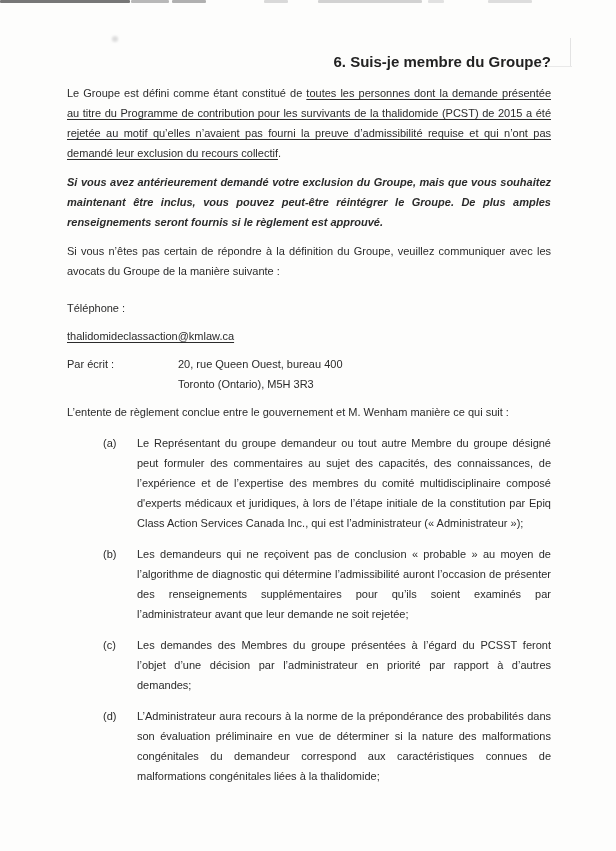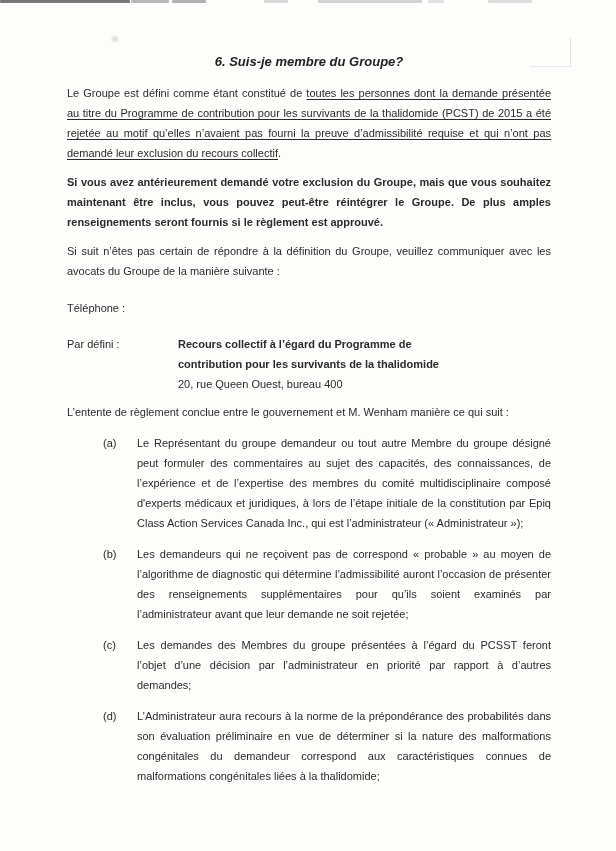--- a/index.html
+++ b/index.html
@@ -28,29 +28,28 @@
   .content {
     position: absolute;
     left: 67px;
     top: 52px;
     width: 484px;
     font-size: 11px;
     line-height: 20px;
     text-align: justify;
   }
   h2.q-heading {
-    font-size: 13px;
+    font-size: 15px;
     font-weight: 700;
     margin: 0 0 11px 0;
-    text-align: center;
+    text-align: right;
     color: #222;
-    font-style: italic;
   }
   p.para { margin: 0 0 9px 0; }
-  .bold { font-weight: 700; }
+  .bold { font-weight: 700; font-style: italic; }
   .u { text-decoration: underline; text-underline-offset: 2px; }
 
   .contact { margin-top: 17px; }
   .contact-row { display: flex; margin-bottom: 8px; text-align: left; }
   .contact-label { width: 111px; flex: 0 0 111px; }
   .contact-value { flex: 1; }
   .mail-name { font-weight: 700; width: 300px; }
 
   .h7 { margin-top: 27px; }
   .intro { margin-bottom: 8px; }
@@ -76,48 +75,49 @@
   <div class="smudge"></div>
 
   <div class="content">
 
     <h2 class="q-heading">6. Suis-je membre du Groupe?</h2>
 
     <p class="para"><span>Le Groupe est défini comme étant constitué de </span><span class="u">toutes les personnes dont la demande présentée au titre du Programme de contribution pour les survivants de la thalidomide (PCST) de 2015 a été rejetée au motif qu’elles n’avaient pas fourni la preuve d’admissibilité requise et qui n’ont pas demandé leur exclusion du recours collectif</span><span>.</span></p>
 
     <p class="para bold">Si vous avez antérieurement demandé votre exclusion du Groupe, mais que vous souhaitez maintenant être inclus, vous pouvez peut-être réintégrer le Groupe. De plus amples renseignements seront fournis si le règlement est approuvé.</p>
 
-    <p class="para">Si suit n’êtes pas certain de répondre à la définition du Groupe, veuillez communiquer avec les avocats du Groupe de la manière suivante :</p>
+    <p class="para">Si vous n’êtes pas certain de répondre à la définition du Groupe, veuillez communiquer avec les avocats du Groupe de la manière suivante :</p>
 
     <div class="contact">
       <div class="contact-row">
         <div class="contact-label">Téléphone :</div>
       </div>
       <div class="contact-row">
+        <div class="contact-value u">thalidomideclassaction@kmlaw.ca</div>
       </div>
       <div class="contact-row">
-        <div class="contact-label">Par défini :</div>
+        <div class="contact-label">Par écrit :</div>
         <div class="contact-value">
-          <div class="mail-name">Recours collectif à l’égard du Programme de contribution pour les survivants de la thalidomide</div>
           <div>20, rue Queen Ouest, bureau 400</div>
+          <div>Toronto (Ontario), M5H 3R3</div>
         </div>
       </div>
     </div>
 
 
     <p class="para intro">L’entente de règlement conclue entre le gouvernement et M. Wenham manière ce qui suit :</p>
 
     <div class="list">
       <div class="list-item">
         <span class="list-marker">(a)</span>
         <span>Le Représentant du groupe demandeur ou tout autre Membre du groupe désigné peut formuler des commentaires au sujet des capacités, des connaissances, de l’expérience et de l’expertise des membres du comité multidisciplinaire composé d'experts médicaux et juridiques, à lors de l’étape initiale de la constitution par Epiq Class Action Services Canada Inc., qui est l’administrateur (« Administrateur »);</span>
       </div>
       <div class="list-item">
         <span class="list-marker">(b)</span>
-        <span>Les demandeurs qui ne reçoivent pas de correspond « probable » au moyen de l’algorithme de diagnostic qui détermine l’admissibilité auront l’occasion de présenter des renseignements supplémentaires pour qu’ils soient examinés par l’administrateur avant que leur demande ne soit rejetée;</span>
+        <span>Les demandeurs qui ne reçoivent pas de conclusion « probable » au moyen de l’algorithme de diagnostic qui détermine l’admissibilité auront l’occasion de présenter des renseignements supplémentaires pour qu’ils soient examinés par l’administrateur avant que leur demande ne soit rejetée;</span>
       </div>
       <div class="list-item">
         <span class="list-marker">(c)</span>
         <span>Les demandes des Membres du groupe présentées à l’égard du PCSST feront l’objet d’une décision par l’administrateur en priorité par rapport à d’autres demandes;</span>
       </div>
       <div class="list-item">
         <span class="list-marker">(d)</span>
         <span>L’Administrateur aura recours à la norme de la prépondérance des probabilités dans son évaluation préliminaire en vue de déterminer si la nature des malformations congénitales du demandeur correspond aux caractéristiques connues de malformations congénitales liées à la thalidomide;</span>
       </div>
     </div>

